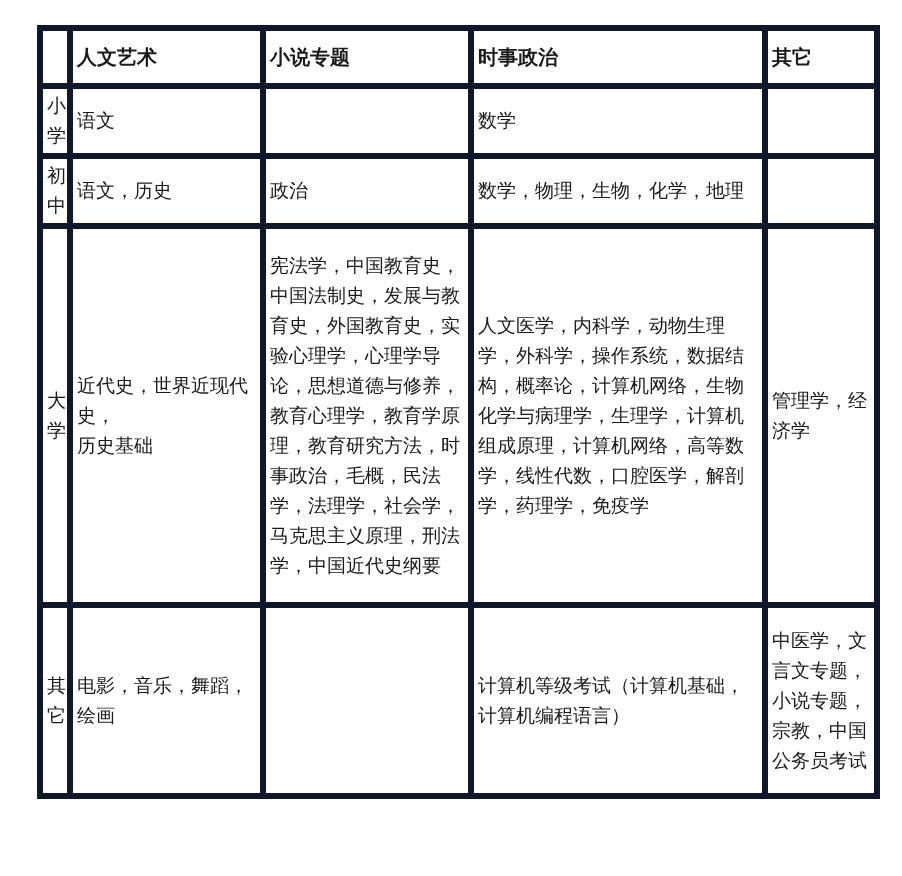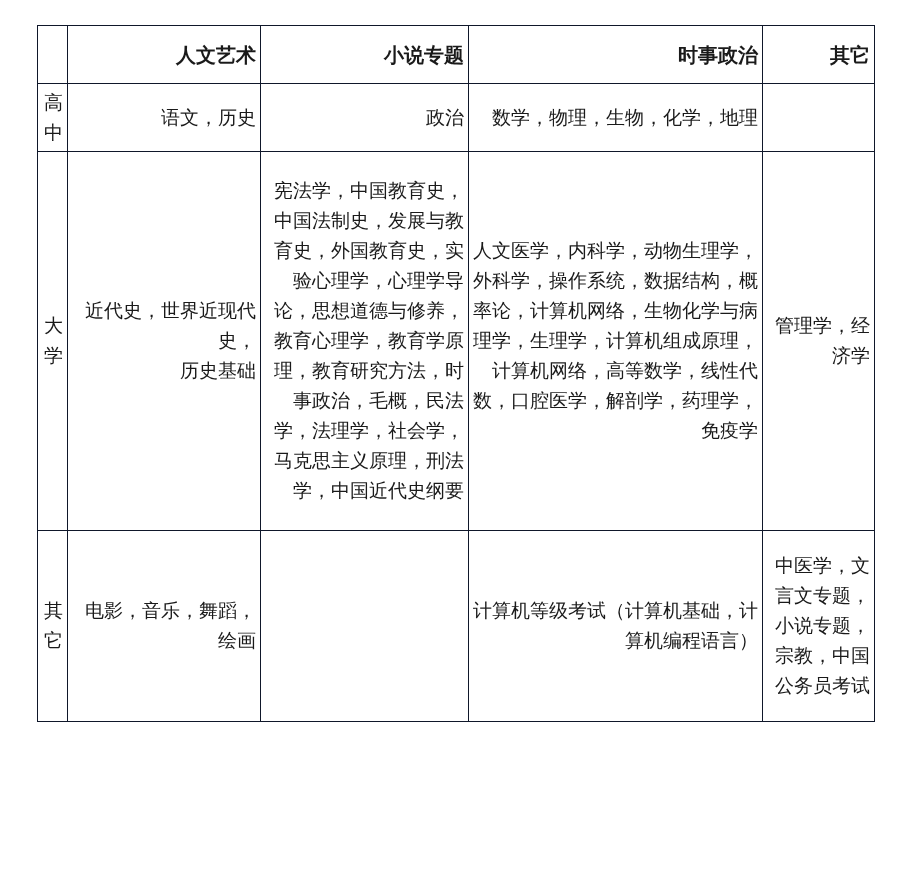--- a/index.html
+++ b/index.html
@@ -21,22 +21,22 @@
   table.subjects {
     position: absolute;
     left: 37px;
     top: 25px;
     width: 837px;
     border-collapse: collapse;
     table-layout: fixed;
   }
   table.subjects th,
   table.subjects td {
-    border: 1px solid #0f172a;
-    text-align: right;
+    border: 6px solid #0f172a;
+    text-align: left;
     vertical-align: middle;
     font-size: 19px;
     line-height: 30px;
     font-weight: normal;
     padding: 2px 4px;
     white-space: pre-line;
     overflow: hidden;
   }
   
   tr.hdr { height: 58px; }
@@ -78,22 +78,29 @@
     <thead>
       <tr class="hdr">
         <th></th>
         <th>人文艺术</th>
         <th>小说专题</th>
         <th>时事政治</th>
         <th>其它</th>
       </tr>
     </thead>
     <tbody>
-      <tr class="r-senior">
-        <th class="rowlab">高中</th>
+      <tr class="r-primary">
+        <th class="rowlab">小学</th>
+        <td class="c1">语文</td>
+        <td class="c2"></td>
+        <td class="c3">数学</td>
+        <td class="c4"></td>
+      </tr>
+      <tr class="r-junior">
+        <th class="rowlab">初中</th>
         <td class="c1">语文，历史</td>
         <td class="c2">政治</td>
         <td class="c3">数学，物理，生物，化学，地理</td>
         <td class="c4"></td>
       </tr>
       <tr class="r-univ">
         <th class="rowlab">大学</th>
         <td class="c1">近代史，世界近现代史，
 历史基础</td>
         <td class="c2">宪法学，中国教育史，中国法制史，发展与教育史，外国教育史，实验心理学，心理学导论，思想道德与修养，教育心理学，教育学原理，教育研究方法，时事政治，毛概，民法学，法理学，社会学，马克思主义原理，刑法学，中国近代史纲要</td>

